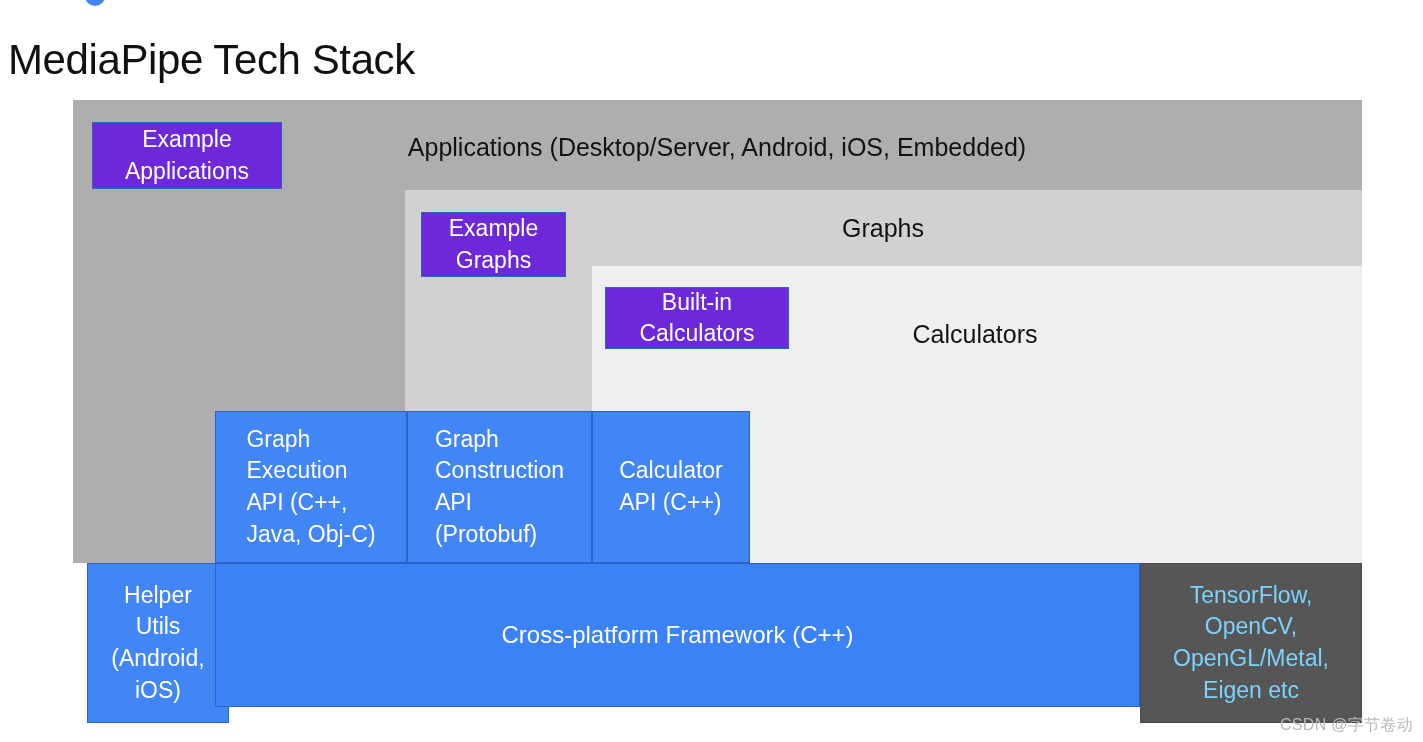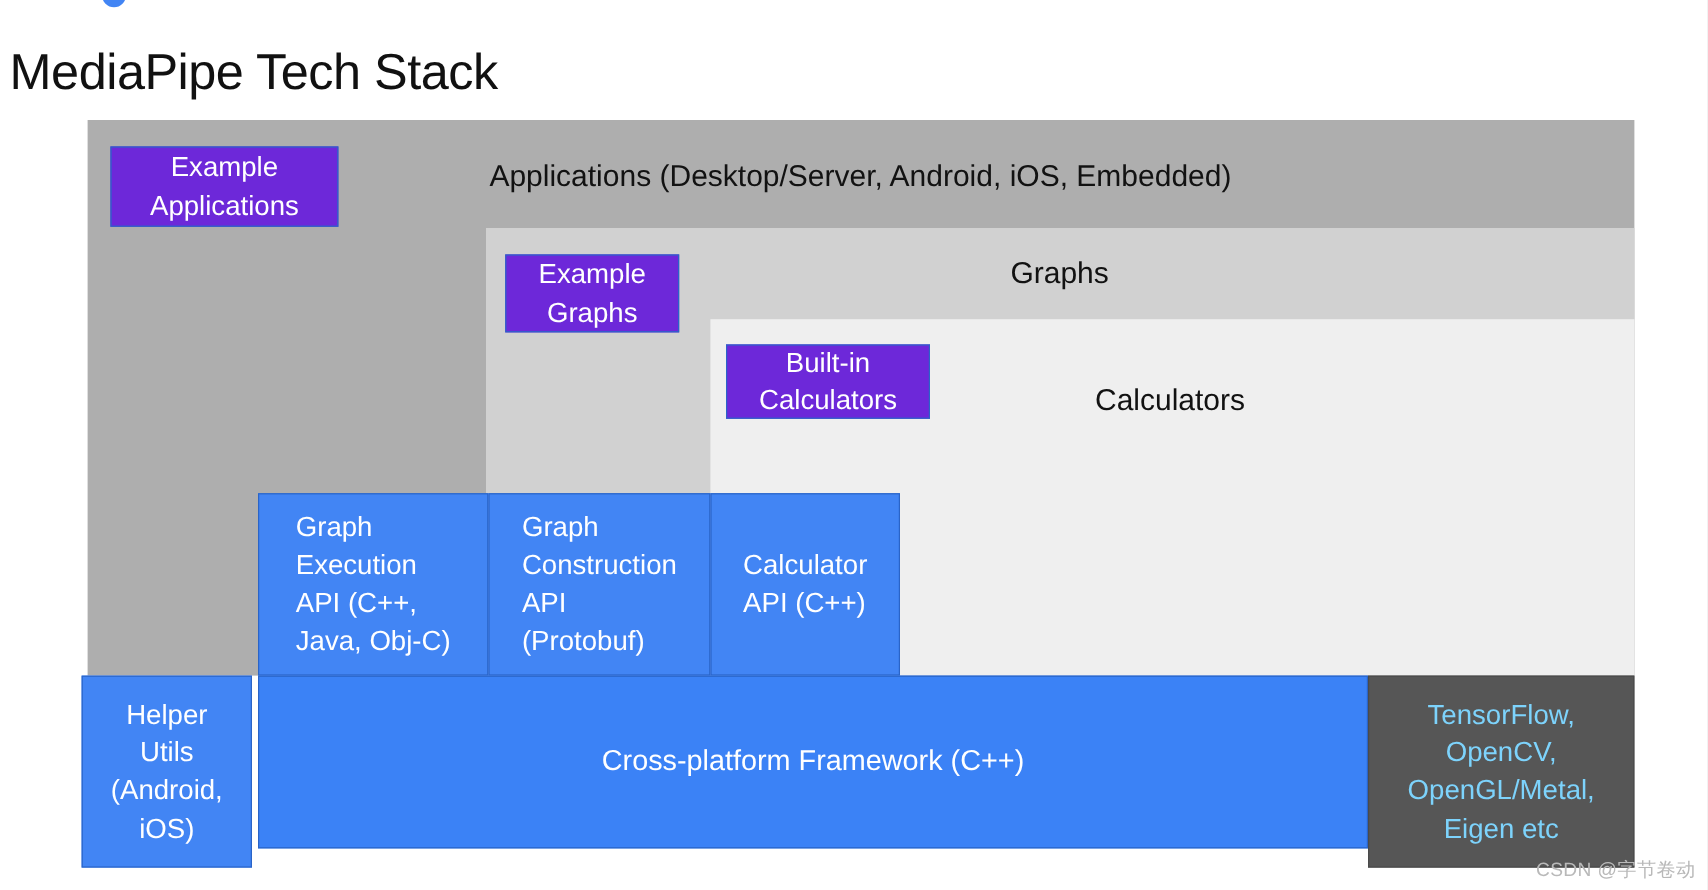--- a/index.html
+++ b/index.html
@@ -89,21 +89,21 @@
     font-size: 23px;
     line-height: 1.35;
     display: flex;
     align-items: center;
     justify-content: center;
     text-align: center;
     white-space: pre-line;
   }
   #chip-example-applications { left: 92px;  top: 122px; width: 190px; height: 67px; }
   #chip-example-graphs       { left: 421px; top: 212px; width: 145px; height: 65px; }
-  #chip-builtin-calculators  { left: 605px; top: 287px; width: 170px; height: 62px; }
+  #chip-builtin-calculators  { left: 605px; top: 287px; width: 184px; height: 62px; }
 
   
   .api-box {
     position: absolute;
     box-sizing: border-box;
     background: #4285f4;
     border: 1px solid #2a64c8;
     color: #ffffff;
     font-size: 23px;
     line-height: 1.38;
@@ -123,21 +123,21 @@
     position: absolute;
     box-sizing: border-box;
     display: flex;
     align-items: center;
     justify-content: center;
     text-align: center;
     white-space: pre-line;
     color: #ffffff;
   }
   #box-helper-utils {
-    left: 68px; top: 563px; width: 142px; height: 160px;
+    left: 87px; top: 563px; width: 142px; height: 160px;
     background: #4285f4;
     border: 1px solid #2a64c8;
     font-size: 23px;
     line-height: 1.38;
   }
   #box-cross-platform {
     left: 215px; top: 563px; width: 925px; height: 144px;
     background: #3b82f6;
     border: 1px solid #2a64c8;
     font-size: 24px;

